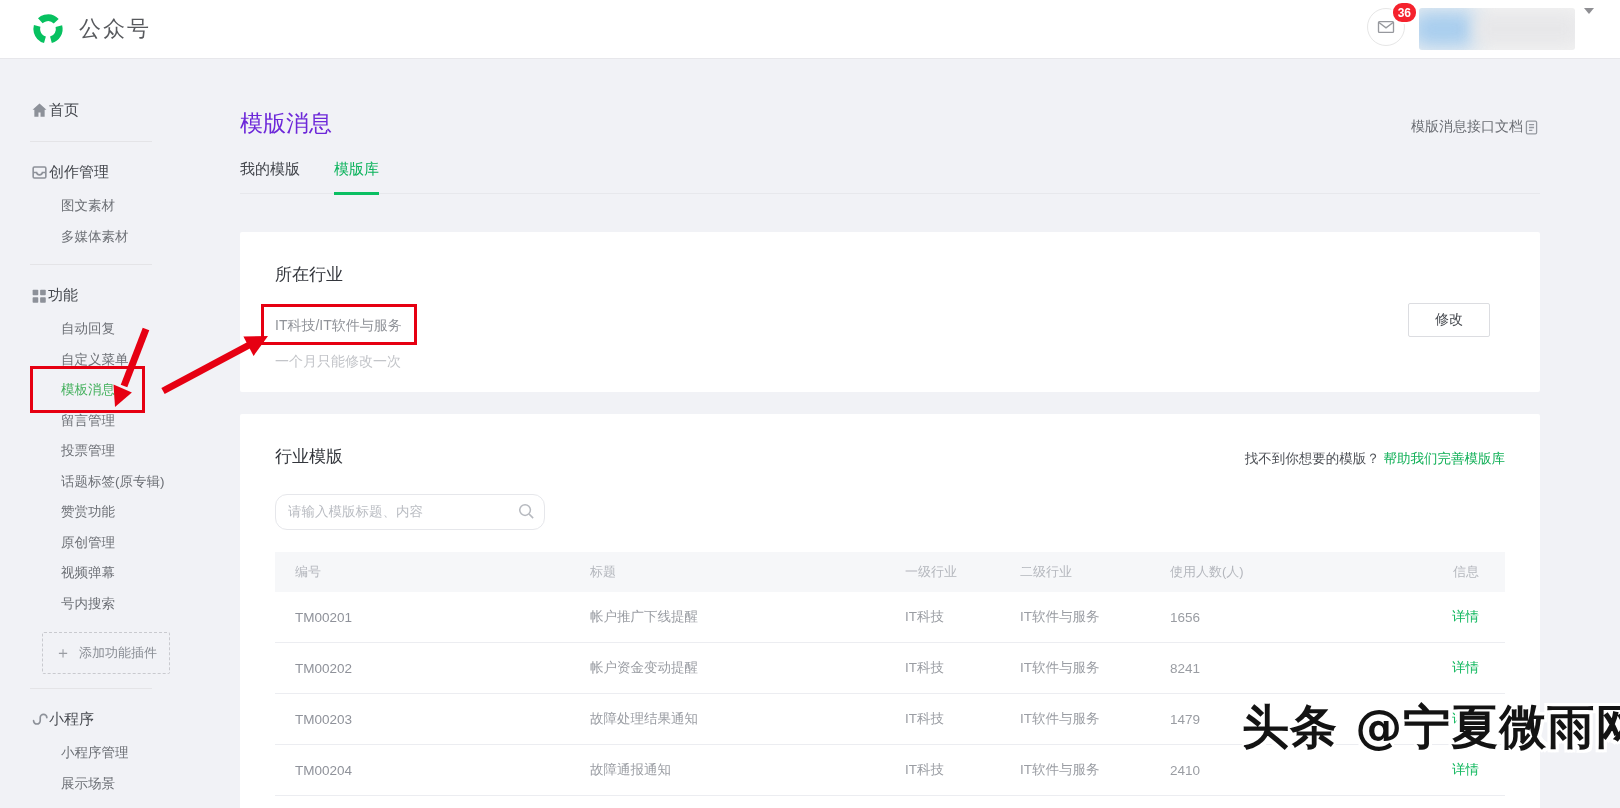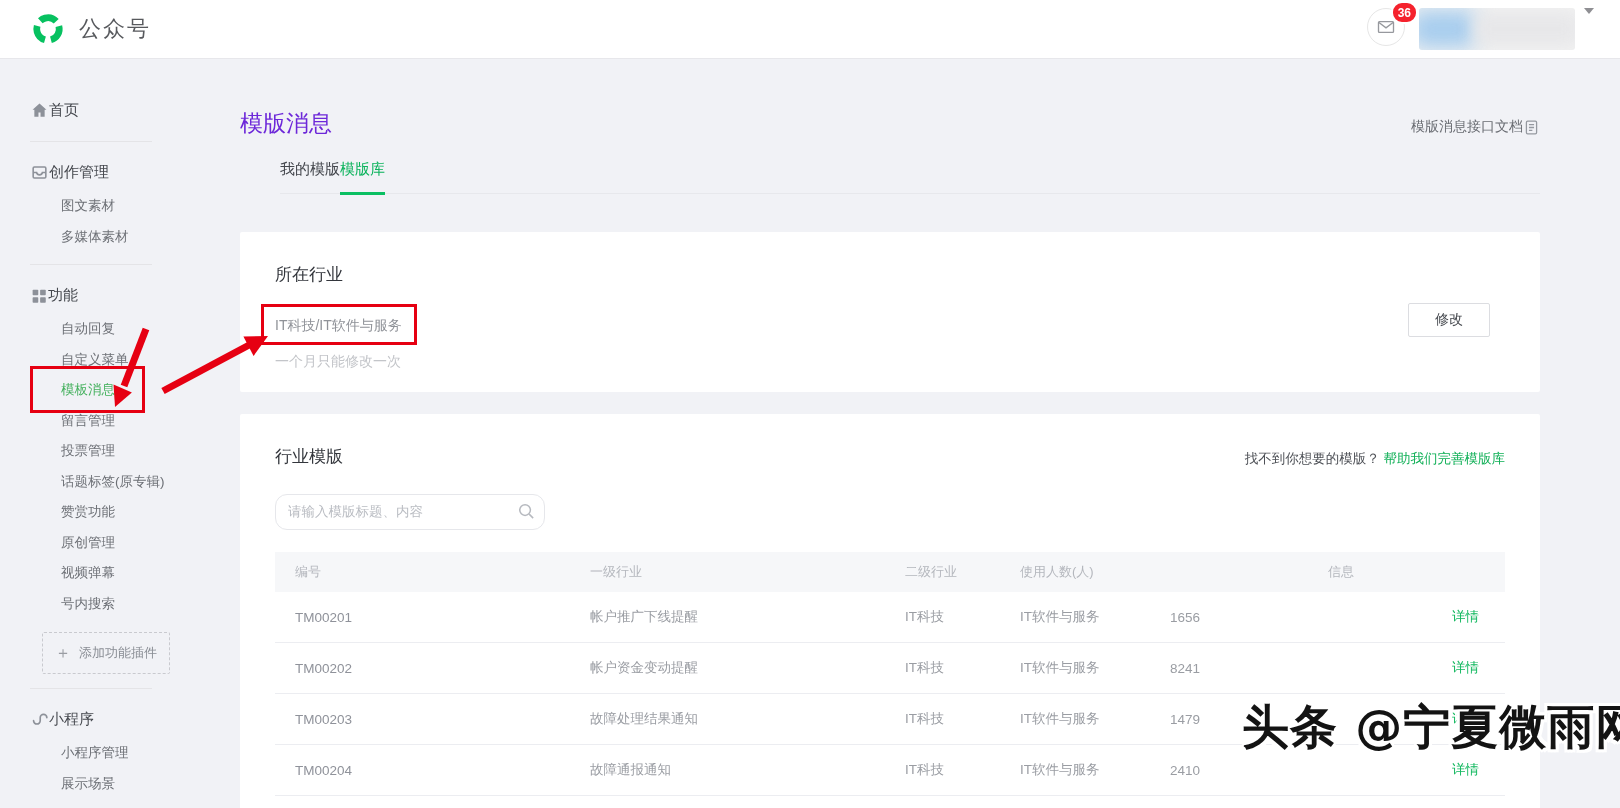--- a/index.html
+++ b/index.html
@@ -34,21 +34,21 @@
   .add-plugin{margin:13px 0 14px 12px;width:126px;height:40px;border:1px dashed #c9cacf;border-radius:2px;
               display:flex;align-items:center;justify-content:center;gap:8px;color:#8a8e95;font-size:13px;cursor:pointer;}
   .add-plugin .plus{font-size:16px;color:#9a9da3;line-height:1;}
 
   
   .main{position:absolute;left:240px;top:58px;width:1300px;}
   .main-head{position:relative;padding-top:50px;}
   .page-title{font-size:23px;font-weight:400;color:#6d28d9;margin:0;line-height:30px;}
   .doc-link{position:absolute;top:60px;right:0;display:flex;align-items:center;
             font-size:14px;color:#696c72;cursor:pointer;}
-  .tabs{margin-top:22px;border-bottom:1px solid #e7e8ec;display:flex;margin-left:40px;}
+  .tabs{margin-top:22px;border-bottom:1px solid #e7e8ec;display:flex;gap:34px;}
   .tab{padding-bottom:13px;font-size:15px;color:#43464c;cursor:pointer;}
   .tab.active{color:#0cb35c;border-bottom:3px solid #0abf62;margin-bottom:-2px;}
 
   .card{background:#fff;border-radius:2px;box-sizing:border-box;}
   .card1{margin-top:38px;height:160px;position:relative;padding:31px 35px;}
   .card-h{font-size:17px;font-weight:400;color:#33363c;margin:0;line-height:23px;}
   .industry-value{margin-top:31px;display:inline-block;position:relative;font-size:14px;color:#8f9298;line-height:16px;}
   .industry-note{margin-top:19px;font-size:14px;color:#c3c5c9;}
   .modify-btn{position:absolute;right:50px;top:71px;width:82px;height:34px;background:#fff;border:1px solid #dcdde1;
               border-radius:2px;font-size:14px;color:#45484e;cursor:pointer;font-family:inherit;}
@@ -210,20 +210,21 @@
         <input type="text" placeholder="请输入模版标题、内容" style="">
         <svg class="search-icon" width="19" height="19" viewBox="0 0 20 20">
           <circle cx="8.5" cy="8.5" r="5.6" fill="none" stroke="#b6b9bf" stroke-width="1.6"></circle>
           <line x1="12.8" y1="12.8" x2="17" y2="17" stroke="#b6b9bf" stroke-width="1.6"></line>
         </svg>
       </div>
 
       <div class="table">
         <div class="t-head">
           <div class="cell">编号</div>
+          <div class="cell">标题</div>
           <div class="cell">一级行业</div>
           <div class="cell">二级行业</div>
           <div class="cell">使用人数(人)</div>
           <div class="cell last">信息</div>
         </div>
 
         <div class="t-row">
           <div class="cell code">TM00201</div>
           <div class="cell">帐户推广下线提醒</div>
           <div class="cell">IT科技</div>

